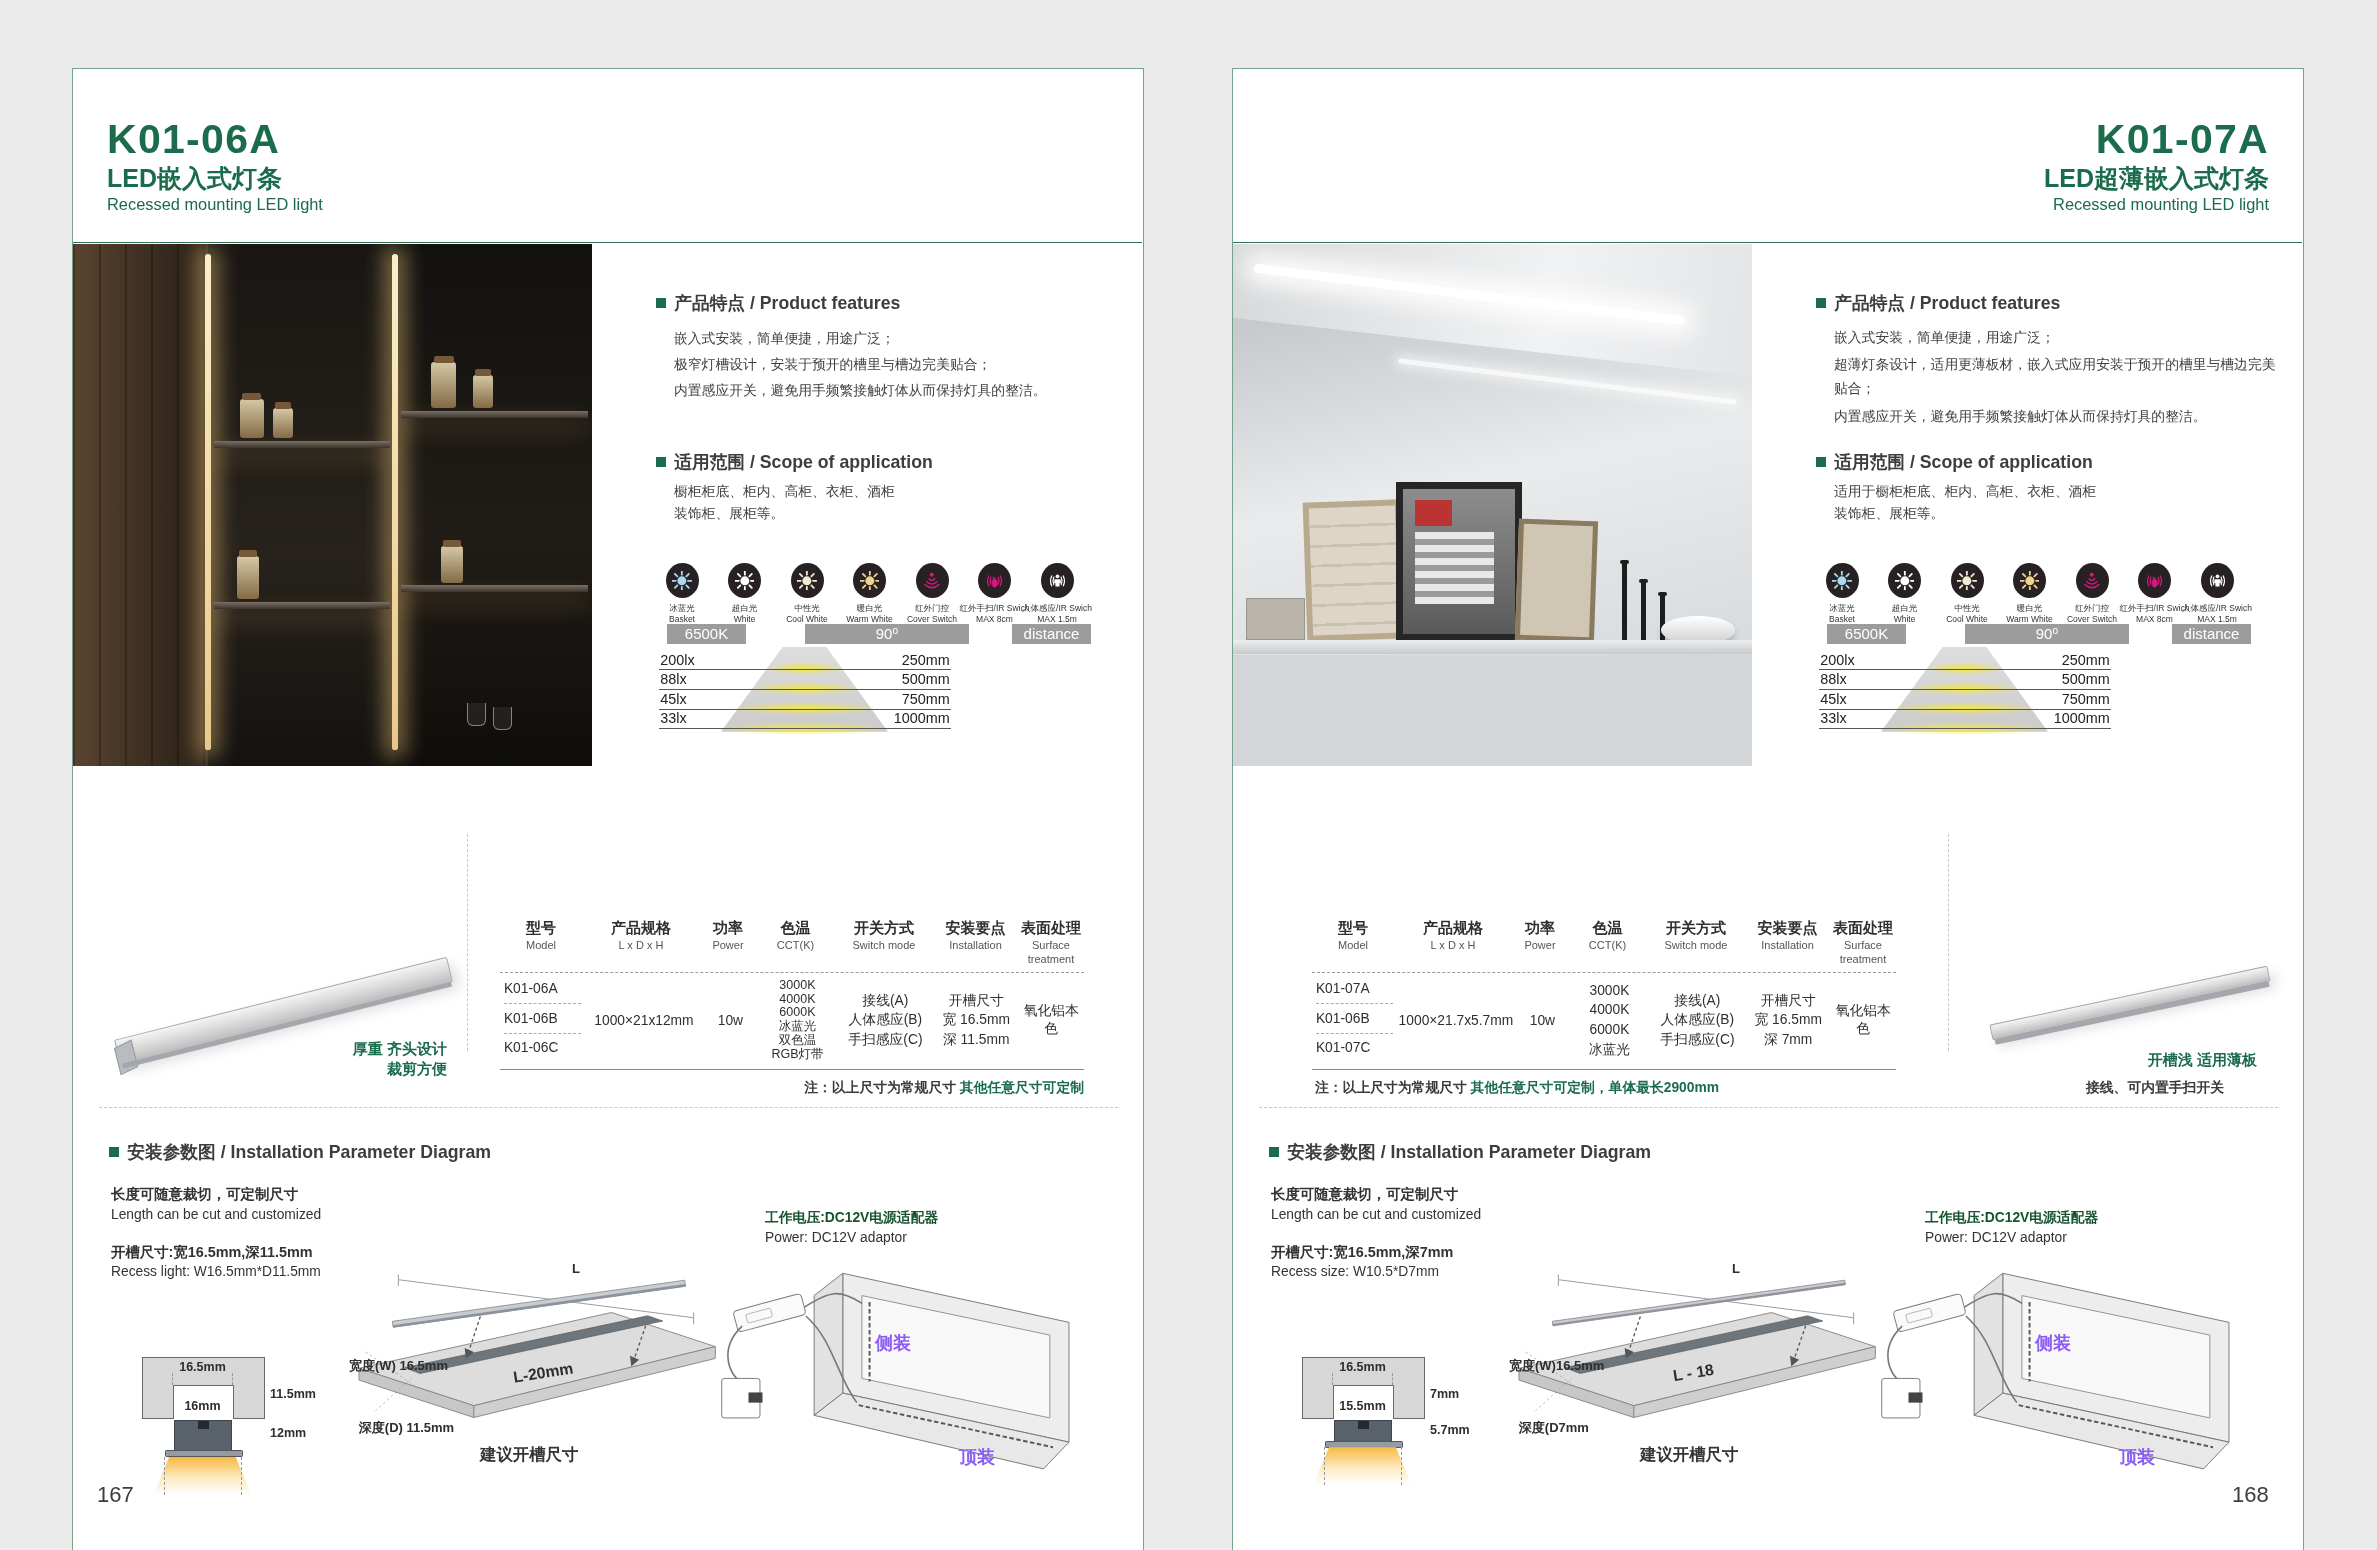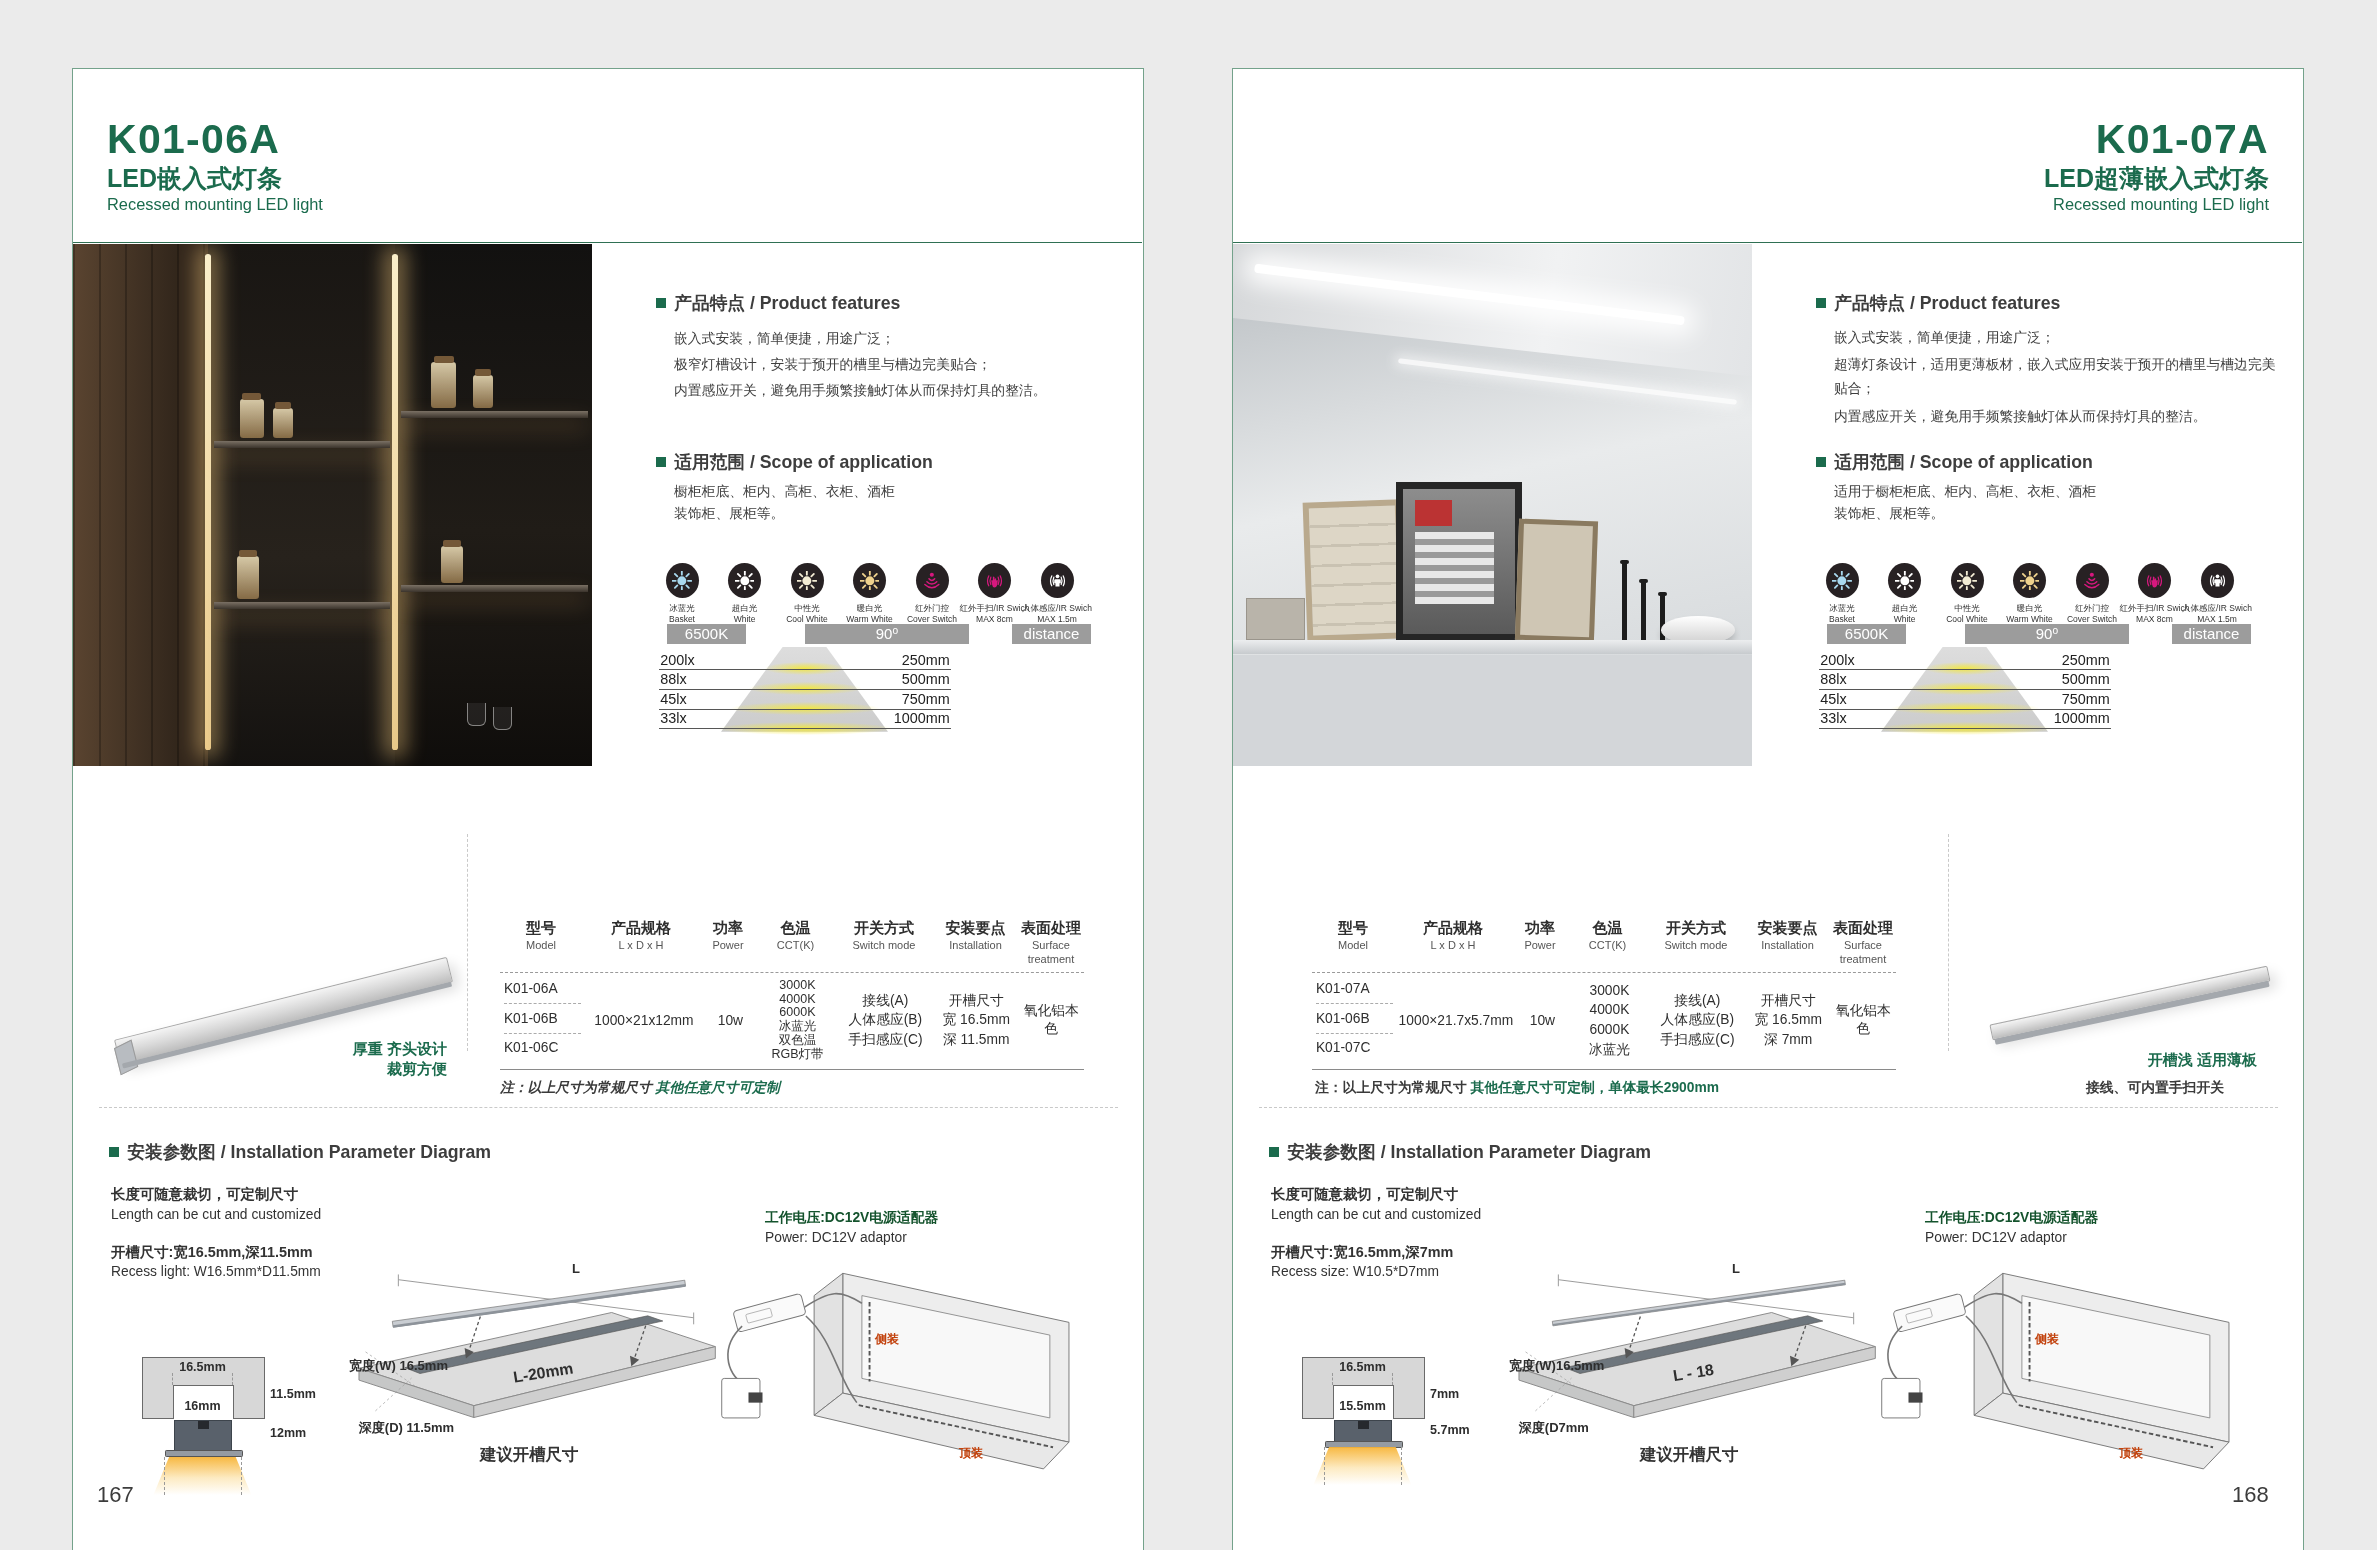--- a/index.html
+++ b/index.html
@@ -92,21 +92,21 @@
   .cs-lamp{position:absolute;left:39px;top:71px;width:56px;height:29px;background:#59616b;border:0.7px solid #3d444c;}
   .cs-sensor{position:absolute;left:23px;top:0;width:10.5px;height:7.9px;background:#26292e;}
   .cs-flange{position:absolute;left:29.5px;top:101px;width:76px;height:4.6px;background:#959ba2;
              border:0.7px solid #555;border-radius:1.3px;}
   .cs-cone{position:absolute;left:18.4px;top:108px;width:98px;height:38px;
            background:linear-gradient(180deg,rgba(247,180,55,.95),rgba(250,210,120,.45) 55%,rgba(250,220,150,0));
            clip-path:polygon(16% 0,84% 0,100% 100%,0 100%);}
 
   .board-label{position:absolute;font-size:13px;font-weight:bold;color:#2e2e2e;white-space:nowrap;}
   .board-caption{position:absolute;font-size:16.4px;font-weight:bold;color:#333;}
-  .cab-label{position:absolute;font-size:12px;font-weight:bold;color:#c2410c;}
+  .cab-label{position:absolute;font-size:18px;font-weight:bold;color:#8b5cf6;}
   .power-cn{font-size:13.8px;font-weight:bold;color:#14532d;line-height:19.7px;}
   .power-en{font-size:13.8px;color:#333;line-height:19.7px;}
 
   .page-no{position:absolute;top:1482px;font-size:22px;color:#3c3c3c;}
 
   
   .photo{left:0;top:175px;width:519px;height:522px;overflow:hidden;}
   
   .pl-base{position:absolute;inset:0;background:linear-gradient(180deg,#171412,#221d18 60%,#0e0c0a);}
   .pl-wood{position:absolute;left:0;top:0;width:135px;height:100%;
@@ -401,21 +401,21 @@
 RGB灯带</div>
       <div class="tcell w4 pre">接线(A)
 人体感应(B)
 手扫感应(C)</div>
       <div class="tcell w5 pre">开槽尺寸
 宽 16.5mm
 深 11.5mm</div>
       <div class="tcell w6">氧化铝本色</div>
     </div>
   </div>
-  <div class="abs note" style="left:427px;top:1010px;width:584px;text-align:left;font-style:italic;">
+  <div class="abs note" style="left:427px;top:1010px;width:584px;text-align:right;">
     <span>注：以上尺寸为常规尺寸 </span><span class="note-green">其他任意尺寸可定制</span>
   </div>
 
   <div class="abs hdash" style="left:26px;top:1038px;width:1019px;"></div>
   <div class="abs sect" style="left:36px;top:1071px;">
     <span class="sq"></span>
     <span>安装参数图 / Installation Parameter Diagram</span>
   </div>
   <div class="abs inst-text-cn" style="left:38px;top:1116px;">长度可随意裁切，可定制尺寸</div>
   <div class="abs inst-text-en" style="left:38px;top:1136px;">Length can be cut and customized</div>

